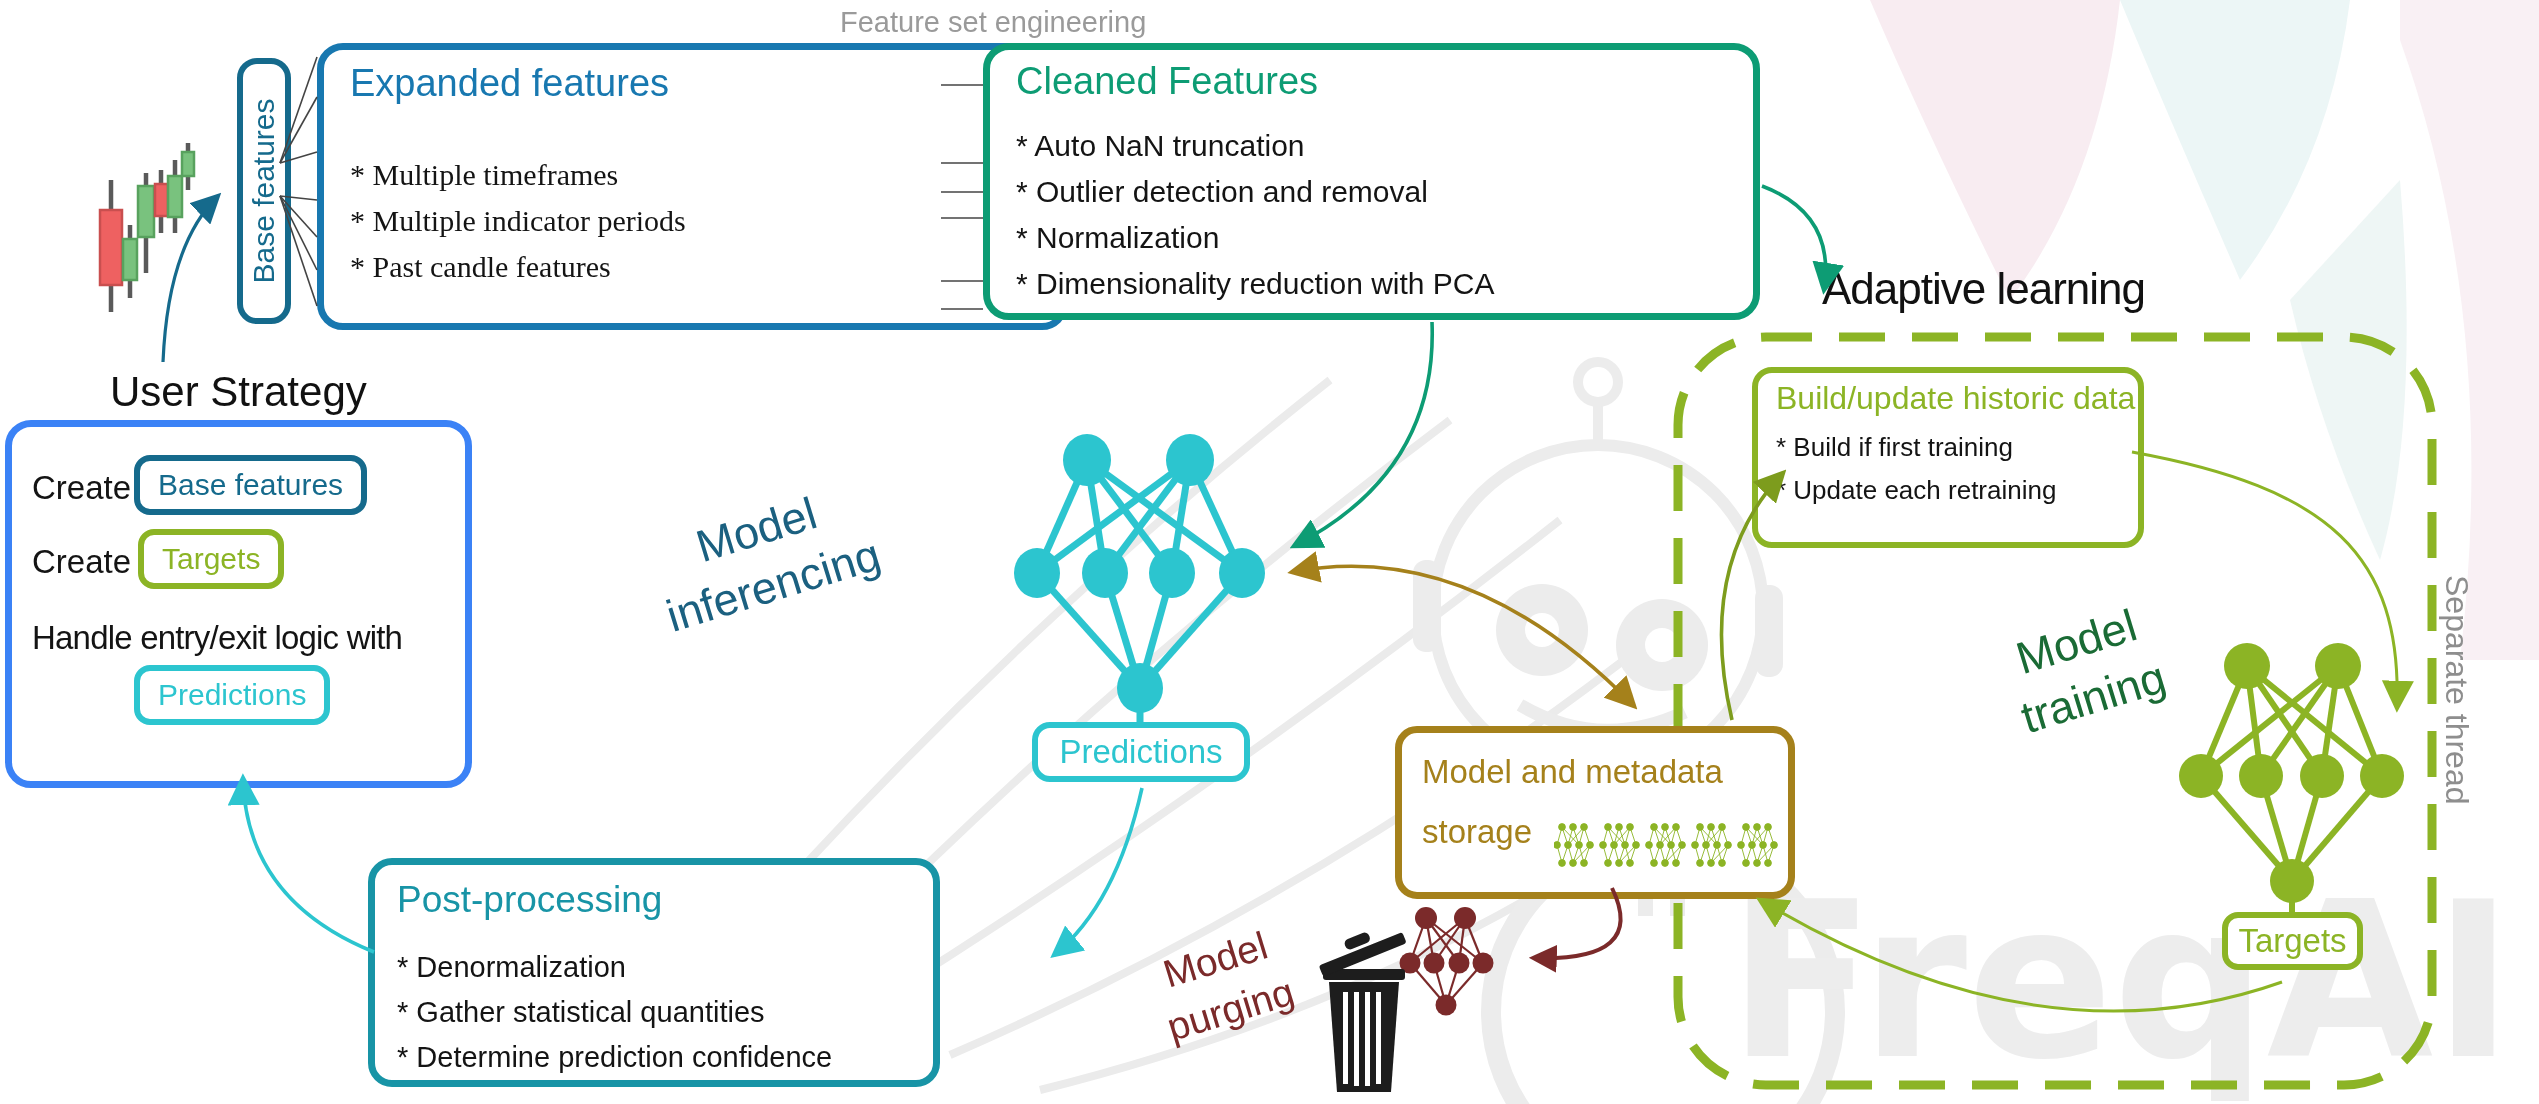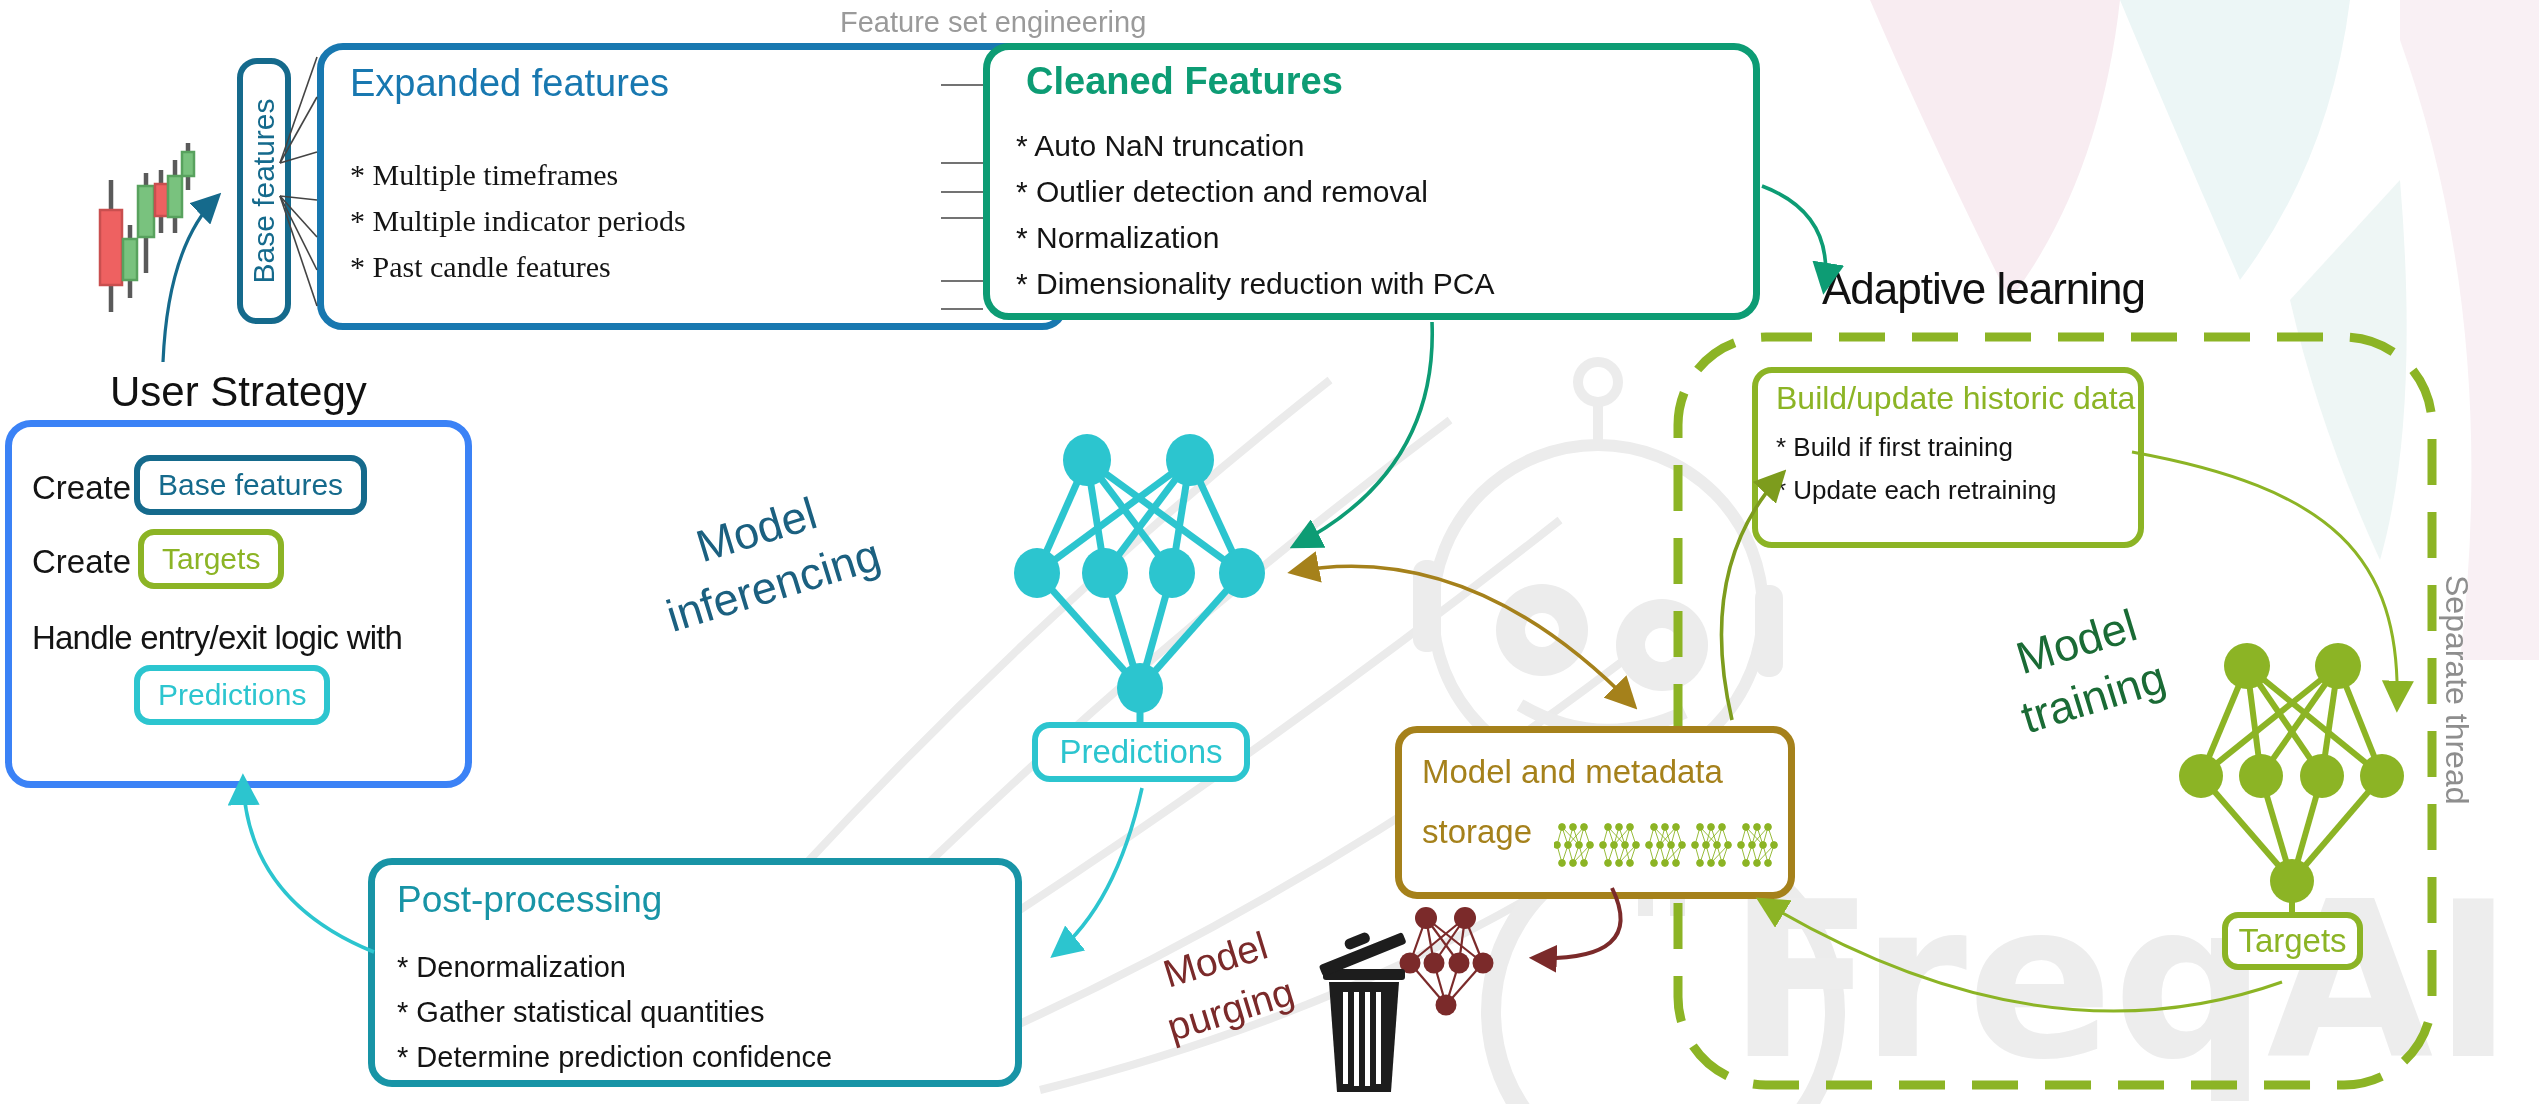--- a/index.html
+++ b/index.html
@@ -12,21 +12,21 @@
   .lbl{position:absolute;z-index:2;white-space:nowrap;}
   .items{position:absolute;left:26px;right:8px;}
   .items>div{height:46px;display:flex;align-items:center;white-space:nowrap;color:#141414;}
   .pill{position:absolute;z-index:2;background:#fff;box-sizing:border-box;display:inline-block;white-space:nowrap;}
 
   
   #expanded-box{left:317px;top:43px;width:751px;height:287px;border:7px solid #1878b0;border-radius:26px;}
   #expanded-title{left:26px;top:12px;position:absolute;font-size:38px;color:#1878b0;}
   #expanded-items{top:102px;font-size:30px;font-family:Liberation Serif, serif;}
   #cleaned-box{left:983px;top:43px;width:777px;height:277px;border:7px solid #0d9c74;border-radius:26px;}
-  #cleaned-title{left:36px;top:10px;position:absolute;font-size:38px;color:#0d9c74;font-weight:bold;}
+  #cleaned-title{left:26px;top:10px;position:absolute;font-size:38px;color:#0d9c74;}
   #cleaned-items{top:73px;font-size:30px;}
   #fse-label{left:840px;top:6px;font-size:29px;color:#9a9a9a;}
   #base-pill{left:237px;top:58px;width:42px;height:254px;border:6px solid #156a8c;border-radius:20px;z-index:2;position:absolute;background:#fff;}
   #base-pill span{position:absolute;left:50%;top:50%;transform:translate(-50%,-50%) rotate(-90deg);
      white-space:nowrap;font-size:30px;color:#156a8c;}
 
   
   #adaptive-label{left:1822px;top:264px;font-size:44px;color:#111;letter-spacing:-1px;}
   #build-box{left:1752px;top:367px;width:392px;height:181px;border:6px solid #8cb425;border-radius:20px;}
   #build-title{left:18px;top:7px;position:absolute;font-size:32px;color:#8cb425;}
@@ -53,21 +53,21 @@
   .rot{position:absolute;z-index:2;text-align:center;transform:rotate(-17deg);}
   #inferencing-label{left:600px;top:500px;width:330px;font-size:45px;color:#1b6080;line-height:58px;}
   #training-label{left:1935px;top:612px;width:300px;font-size:45px;color:#1a6b35;line-height:58px;}
   #purging-label{left:1118px;top:933px;width:210px;font-size:39px;color:#7b2a2a;line-height:52px;}
   #pred-pill{left:1032px;top:722px;width:218px;height:60px;border:6px solid #2cc5cf;border-radius:18px;
      display:flex;align-items:center;justify-content:center;font-size:33px;color:#2cc5cf;}
   #targets-pill{left:2222px;top:912px;width:141px;height:58px;border:6px solid #8cb425;border-radius:16px;
      display:flex;align-items:center;justify-content:center;font-size:33px;color:#8cb425;}
 
   
-  #post-box{left:368px;top:858px;width:654px;height:229px;border:7px solid #1894a6;border-radius:24px;padding-left:32px;}
+  #post-box{left:368px;top:858px;width:572px;height:229px;border:7px solid #1894a6;border-radius:24px;padding-left:32px;}
   #post-title{left:22px;top:14px;position:absolute;font-size:37px;color:#1894a6;}
   #post-items{top:80px;font-size:29px;left:22px;}
   #post-items>div{height:45px;}
 </style>
 </head>
 <body>
 
 <div class="canvas">
 
   <svg id="underlay" class="layer" width="2539" height="1104" viewBox="0 0 2539 1104">

